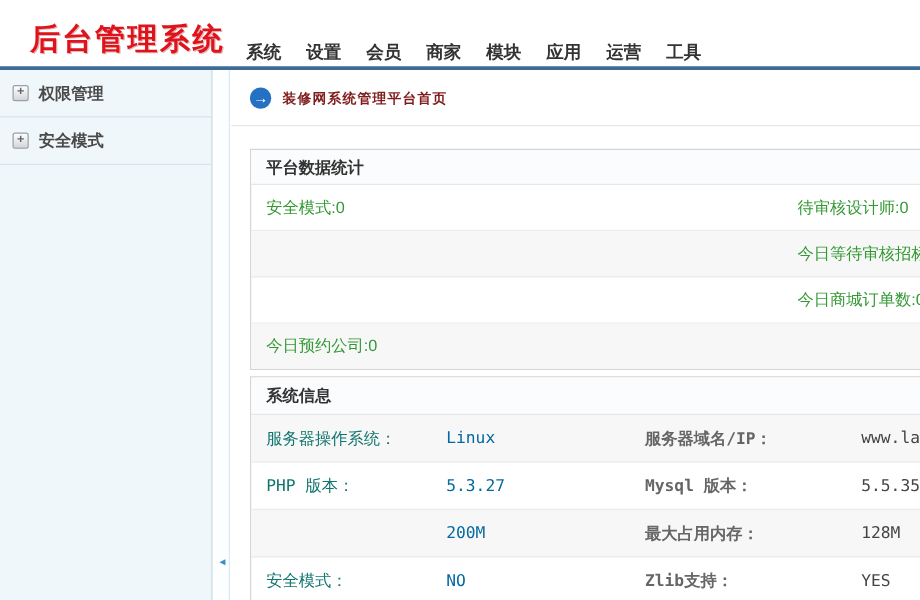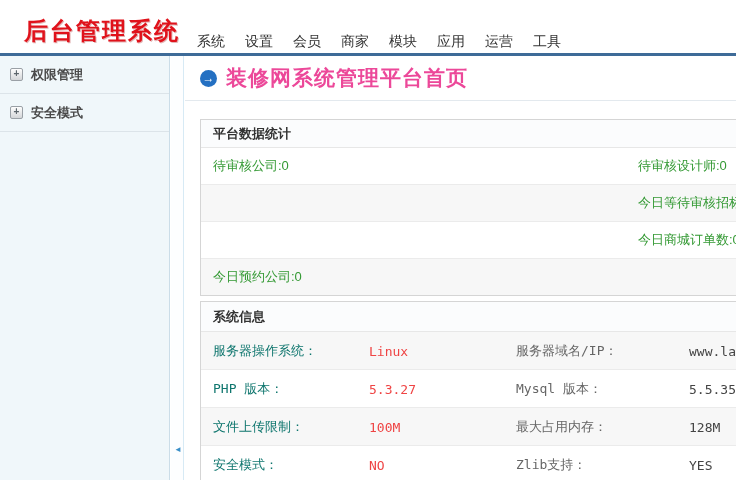--- a/index.html
+++ b/index.html
@@ -6,21 +6,21 @@
   body{width:736px;height:480px;overflow:hidden;position:relative;background:#fff;
        font-family:"Liberation Sans","DejaVu Sans",sans-serif;}
   #app{position:absolute;left:0;top:0;width:736px;height:480px;overflow:hidden;background:#fff;}
 
   
   .top-header{position:absolute;left:0;top:0;width:736px;height:53px;background:#fff;
               border-bottom:3px solid #3e6b98;}
   .logo{position:absolute;left:24px;top:15px;font-size:24px;font-weight:bold;color:#e0121b;
         letter-spacing:2px;text-shadow:1px 1px 0 rgba(160,10,10,.3);white-space:nowrap;cursor:pointer;}
   .top-nav{position:absolute;left:197px;top:33px;display:flex;gap:20px;font-size:14px;
-           font-weight:normal;color:#333;white-space:nowrap;}
+           font-weight:bold;color:#333;white-space:nowrap;}
   .top-nav span{cursor:pointer;}
 
   
   .sidebar{position:absolute;left:0;top:56px;width:170px;height:424px;background:#f0f7fa;
            border-right:1px solid #cbdde8;box-sizing:border-box;}
   .side-item{height:37px;border-bottom:1px solid #dce4e9;display:flex;align-items:center;
              padding-left:10px;gap:8px;font-size:13px;font-weight:bold;color:#4a4a4a;cursor:pointer;}
   .plus-ico{width:11px;height:11px;border:1px solid #9aa0a6;border-radius:2px;flex:0 0 auto;
             background:linear-gradient(#fefefe,#d4d6d8);color:#5d666c;font-size:10px;
             line-height:10px;text-align:center;font-weight:bold;cursor:pointer;}
@@ -29,40 +29,40 @@
   .collapse-bar{position:absolute;left:171px;top:56px;width:13px;height:424px;background:#fdfeff;
                 border-right:1px solid #d7eaf5;box-sizing:border-box;cursor:pointer;}
   .collapse-arrow{position:absolute;left:3px;bottom:26px;color:#3a8fc8;font-size:8px;line-height:8px;}
 
   
   .content{position:absolute;left:185px;top:56px;width:720px;height:424px;background:#fff;}
   .page-title-bar{height:44px;border-bottom:1px solid #e3e9ee;display:flex;align-items:center;
                   padding-left:15px;gap:9px;}
   .title-ico{width:17px;height:17px;border-radius:50%;background:#2470c2;color:#fff;flex:0 0 auto;
              font-size:12px;line-height:17px;text-align:center;font-weight:bold;}
-  .page-title{font-size:21px;font-weight:bold;color:#ec4899;letter-spacing:1px;}
+  .page-title{font-size:11px;font-weight:bold;color:#7f1d1d;letter-spacing:1px;}
 
   .panel{margin-left:15px;width:665px;border:1px solid #d5d5d5;background:#fff;box-sizing:content-box;}
   .stats{margin-top:18px;}
   .sysinfo{margin-top:5px;}
   .panel-h{height:27px;line-height:27px;padding-left:12px;font-size:13px;font-weight:bold;
            color:#333;background:#fbfcfd;border-bottom:1px solid #e7e7e7;}
   .sysinfo .panel-h{height:29px;line-height:29px;}
 
   .srow{position:relative;height:36px;border-bottom:1px solid #ebebeb;font-size:13px;}
   .srow:last-child{border-bottom:none;}
   .sysinfo .srow{height:37px;font-family:"DejaVu Sans Mono","Liberation Sans",sans-serif;}
   .stats .srow{color:#339933;}
   .stats .srow:nth-child(odd){background:#f7f7f7;}
   .sysinfo .srow:nth-child(even){background:#f7f7f7;}
 
   .cell{position:absolute;top:50%;transform:translateY(-50%);white-space:nowrap;}
   .p1{left:12px;}  .p2{left:437px;text-align:center;}
-  .c1{left:12px;color:#0f766e;}  .c2{left:168px;color:#ef4444;}
-  .c3{left:315px;color:#666;} .c4{left:488px;color:#444;}
+  .c1{left:12px;color:#0f766e;}  .c2{left:156px;color:#0369a1;}
+  .c3{left:315px;color:#666;font-weight:bold;} .c4{left:488px;color:#444;}
 </style>
 </head>
 <body>
 
 <div id="app">
 
   <div class="top-header">
     <div class="logo">后台管理系统</div>
     <div class="top-nav">
       <span>系统</span>
@@ -94,21 +94,21 @@
   <div class="content">
 
     <div class="page-title-bar">
       <span class="title-ico">→</span>
       <span class="page-title">装修网系统管理平台首页</span>
     </div>
 
     <div class="panel stats">
       <div class="panel-h">平台数据统计</div>
       <div class="srow">
-        <span class="cell p1">待审核公司:0</span>
+        <span class="cell p1">安全模式:0</span>
         <span class="cell p2">待审核设计师:0</span>
       </div>
       <div class="srow">
         <span class="cell p2">今日等待审核招标:0</span>
       </div>
       <div class="srow">
         <span class="cell p2">今日商城订单数:0</span>
       </div>
       <div class="srow">
         <span class="cell p1">今日预约公司:0</span>
@@ -124,22 +124,21 @@
         <span class="cell c3">服务器域名/IP：</span>
         <span class="cell c4">www.laj</span>
       </div>
       <div class="srow">
         <span class="cell c1">PHP 版本：</span>
         <span class="cell c2">5.3.27</span>
         <span class="cell c3">Mysql 版本：</span>
         <span class="cell c4">5.5.35.</span>
       </div>
       <div class="srow">
-        <span class="cell c1">文件上传限制：</span>
-        <span class="cell c2">100M</span>
+        <span class="cell c2">200M</span>
         <span class="cell c3">最大占用内存：</span>
         <span class="cell c4">128M</span>
       </div>
       <div class="srow">
         <span class="cell c1">安全模式：</span>
         <span class="cell c2">NO</span>
         <span class="cell c3">Zlib支持：</span>
         <span class="cell c4">YES</span>
       </div>
     </div>

